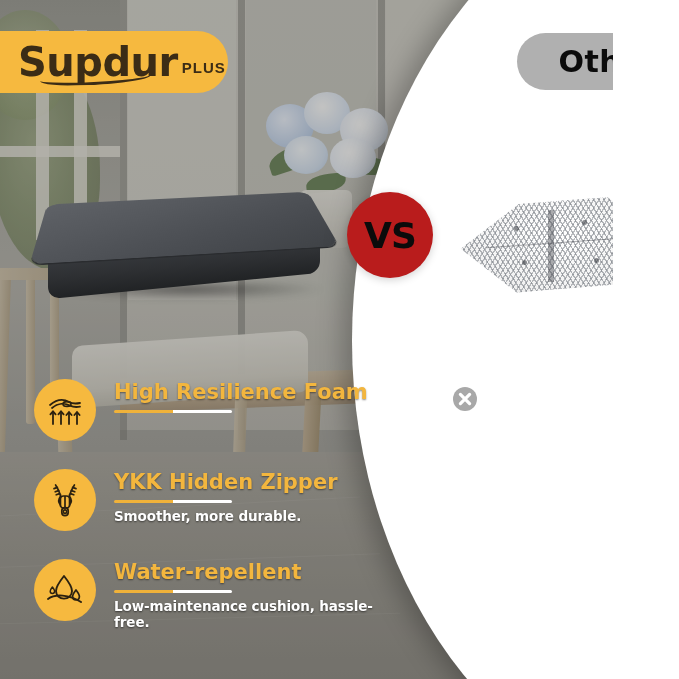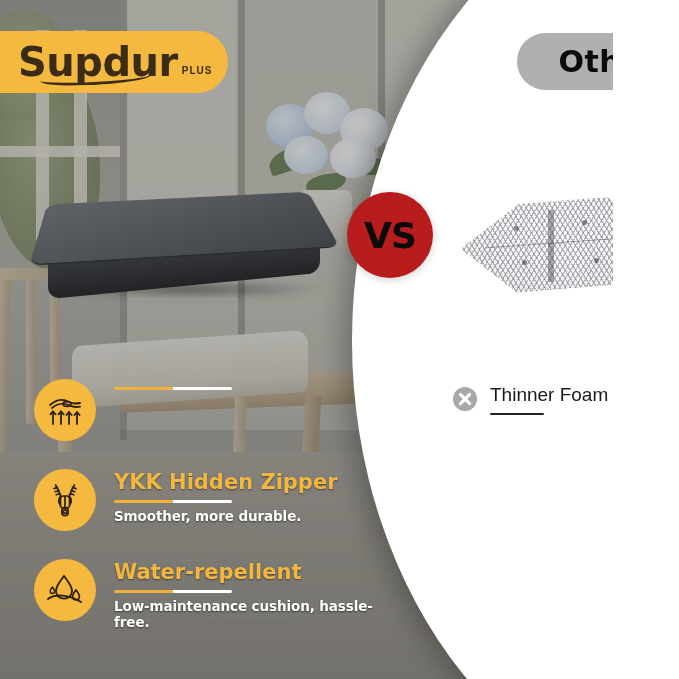--- a/index.html
+++ b/index.html
@@ -61,21 +61,21 @@
   .white-panel{position:absolute;left:352px;top:-132px;width:760px;height:945px;
     background:#ffffff;border-radius:50% / 50%;
     box-shadow:-10px 0 26px rgba(0,0,0,.26);}
 
   
   .logo-pill{position:absolute;left:-34px;top:31px;width:262px;height:62px;
     background:#f6b93f;border-radius:34px;display:flex;align-items:center;}
   .logo-wrap{position:relative;margin-left:52px;display:flex;align-items:flex-end;}
   .logo-mark{font-size:40px;font-weight:700;color:#3b2c16;letter-spacing:-.5px;line-height:1;
     font-family:"DejaVu Sans",sans-serif;}
-  .logo-plus{font-size:10px;font-weight:700;color:#3b2c16;letter-spacing:1px;margin:0 0 6px 4px;}
+  .logo-plus{font-size:15px;font-weight:700;color:#3b2c16;letter-spacing:1px;margin:0 0 6px 4px;}
   .logo-swoosh{position:absolute;left:22px;bottom:-3px;width:112px;height:12px;
     border-bottom:3px solid #3b2c16;border-radius:0 0 60% 40%;transform:rotate(-2deg);}
 
   
   .others-pill{position:absolute;left:517px;top:33px;width:200px;height:57px;
     background:#b0b0b0;border-radius:29px;display:flex;align-items:center;justify-content:center;}
   .others-pill span{font-size:30px;font-weight:700;color:#0b0b0b;letter-spacing:.5px;
     font-family:"DejaVu Sans",sans-serif;}
 
   
@@ -227,20 +227,21 @@
             <line x1="16" y1="34" x2="16" y2="22"></line>
               <polyline points="13.4,24.4 16,21.4 18.6,24.4" fill="none"></polyline>
             <line x1="24" y1="34" x2="24" y2="22.6"></line>
               <polyline points="21.4,25 24,22 26.6,25" fill="none"></polyline>
             <line x1="32" y1="34" x2="32" y2="22.6"></line>
               <polyline points="29.4,25 32,22 34.6,25" fill="none"></polyline>
           </g>
         </svg>
       </div>
       <div class="feat-body">
+        <div class="feat-title">High Resilience Foam</div>
         <div class="feat-rule"></div>
       </div>
     </div>
 
     <div class="feat">
       <div class="feat-icon">
         <svg width="40" height="40" viewBox="0 0 40 40" aria-hidden="true">
           <g stroke="#2b2110" stroke-width="1.7" fill="none" stroke-linecap="round">
             <path d="M15.6 16 C14.4 11.6, 12.6 8, 10.6 5"></path>
             <path d="M24.4 16 C25.6 11.6, 27.4 8, 29.4 5"></path>
@@ -285,22 +286,18 @@
 
   <div class="cons">
 
     <div class="con">
       <div class="con-icon">
         <svg width="26" height="26" viewBox="0 0 26 26" aria-hidden="true">
           <circle cx="13" cy="13" r="12" fill="#a8a8a8"></circle>
           <path d="M8.4 8.4 L17.6 17.6 M17.6 8.4 L8.4 17.6" stroke="#ffffff" stroke-width="3.2" stroke-linecap="round"></path>
         </svg>
       </div>
-      <div class="con-body">
-        <div class="con-title">Thinner Foam</div>
-        <div class="con-rule"></div>
-      </div>
     </div>
 
 
   </div>
 
 </div>
 
 </body></html>

